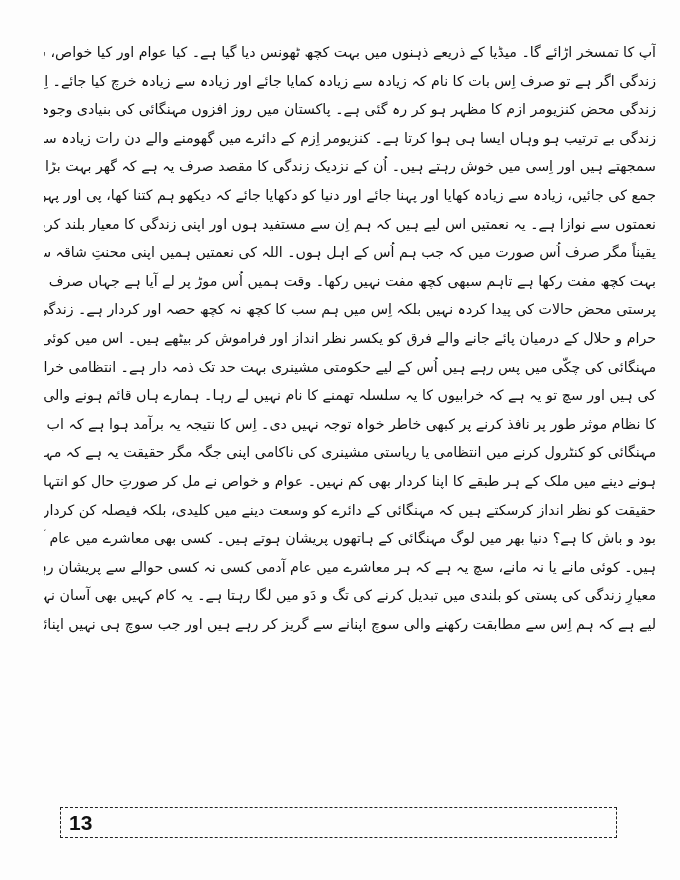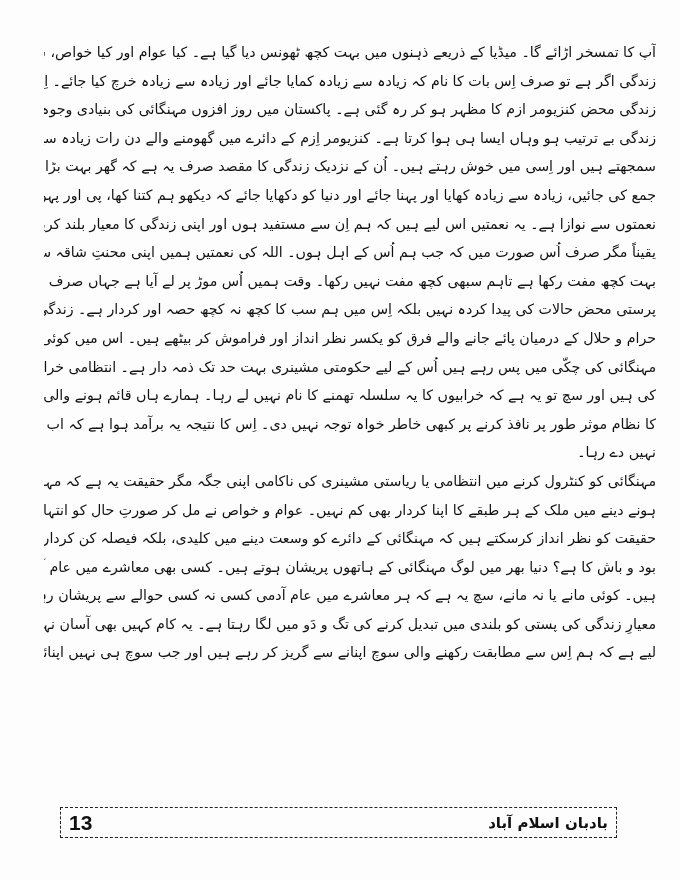--- a/index.html
+++ b/index.html
@@ -31,30 +31,28 @@
         <div class="line">سمجھتے ہیں اور اِسی میں خوش رہتے ہیں۔ اُن کے نزدیک زندگی کا مقصد صرف یہ ہے کہ گھر بہت بڑا ہو، اُس میں زیادہ سے زیادہ چیزیں</div>
         <div class="line">جمع کی جائیں، زیادہ سے زیادہ کھایا اور پہنا جائے اور دنیا کو دکھایا جائے کہ دیکھو ہم کتنا کھا، پی اور پہن سکتے ہیں۔ اللہ نے ہمیں ان گنت</div>
         <div class="line">نعمتوں سے نوازا ہے۔ یہ نعمتیں اس لیے ہیں کہ ہم اِن سے مستفید ہوں اور اپنی زندگی کا معیار بلند کریں۔ کیا ہر نعمت ہمارے لیے ہے؟</div>
         <div class="line">یقیناً مگر صرف اُس صورت میں کہ جب ہم اُس کے اہل ہوں۔ اللہ کی نعمتیں ہمیں اپنی محنتِ شاقہ سے حاصل کرنا ہوتی ہیں۔ اللہ نے</div>
         <div class="line">بہت کچھ مفت رکھا ہے تاہم سبھی کچھ مفت نہیں رکھا۔ وقت ہمیں اُس موڑ پر لے آیا ہے جہاں صرف مادّہ پرستی رہ گئی ہے۔ یہ مادّہ</div>
         <div class="line">پرستی محض حالات کی پیدا کردہ نہیں بلکہ اِس میں ہم سب کا کچھ نہ کچھ حصہ اور کردار ہے۔ زندگی کا معیار بلند کرنے کے چکر میں ہم</div>
         <div class="line">حرام و حلال کے درمیان پائے جانے والے فرق کو یکسر نظر انداز اور فراموش کر بیٹھے ہیں۔ اس میں کوئی شک نہیں کہ آج ہم جس</div>
         <div class="line">مہنگائی کی چکّی میں پس رہے ہیں اُس کے لیے حکومتی مشینری بہت حد تک ذمہ دار ہے۔ انتظامی خرابیوں نے بھی بہت سی خرابیاں پیدا</div>
         <div class="line">کی ہیں اور سچ تو یہ ہے کہ خرابیوں کا یہ سلسلہ تھمنے کا نام نہیں لے رہا۔ ہمارے ہاں قائم ہونے والی حکومتوں نے مہنگائی کو کنٹرول کرنے</div>
         <div class="line">کا نظام موثر طور پر نافذ کرنے پر کبھی خاطر خواہ توجہ نہیں دی۔ اِس کا نتیجہ یہ برآمد ہوا ہے کہ اب مجموعی طور پر ایسا کوئی نظام دکھائی ہی</div>
-        <div class="line last">نہیں دے رہا۔</div>
       </div>
       <div>
         <div class="line">مہنگائی کو کنٹرول کرنے میں انتظامی یا ریاستی مشینری کی ناکامی اپنی جگہ مگر حقیقت یہ ہے کہ مہنگائی کو ہر اعتبار سے بے لگام</div>
         <div class="line">ہونے دینے میں ملک کے ہر طبقے کا اپنا کردار بھی کم نہیں۔ عوام و خواص نے مل کر صورتِ حال کو انتہائی گنجلک بنایا ہے۔ کیا ہم اِس</div>
         <div class="line">حقیقت کو نظر انداز کرسکتے ہیں کہ مہنگائی کے دائرے کو وسعت دینے میں کلیدی، بلکہ فیصلہ کن کردار ہماری طرزِ فکر و عمل اور اندازِ</div>
         <div class="line">بود و باش کا ہے؟ دنیا بھر میں لوگ مہنگائی کے ہاتھوں پریشان ہوتے ہیں۔ کسی بھی معاشرے میں عام آدمی کے لیے الجھنیں ہوتی ہی</div>
         <div class="line">ہیں۔ کوئی مانے یا نہ مانے، سچ یہ ہے کہ ہر معاشرے میں عام آدمی کسی نہ کسی حوالے سے پریشان رہتا ہے، مہنگائی کا سامنا کرتا ہے اور</div>
         <div class="line">معیارِ زندگی کی پستی کو بلندی میں تبدیل کرنے کی تگ و دَو میں لگا رہتا ہے۔ یہ کام کہیں بھی آسان نہیں۔ ہمارے ہاں یہ زیادہ مشکل اس</div>
         <div class="line last">لیے ہے کہ ہم اِس سے مطابقت رکھنے والی سوچ اپنانے سے گریز کر رہے ہیں اور جب سوچ ہی نہیں اپنائی جا رہی تو عمل کا کیا ذکر؟</div>
       </div>
     </div>
 
   <div class="footer-box">
     <span class="page-number">13</span>
-    <span class="magazine-name">بادبان اسلام آباد</span>
   </div>
 </div>
 
 </body></html>

